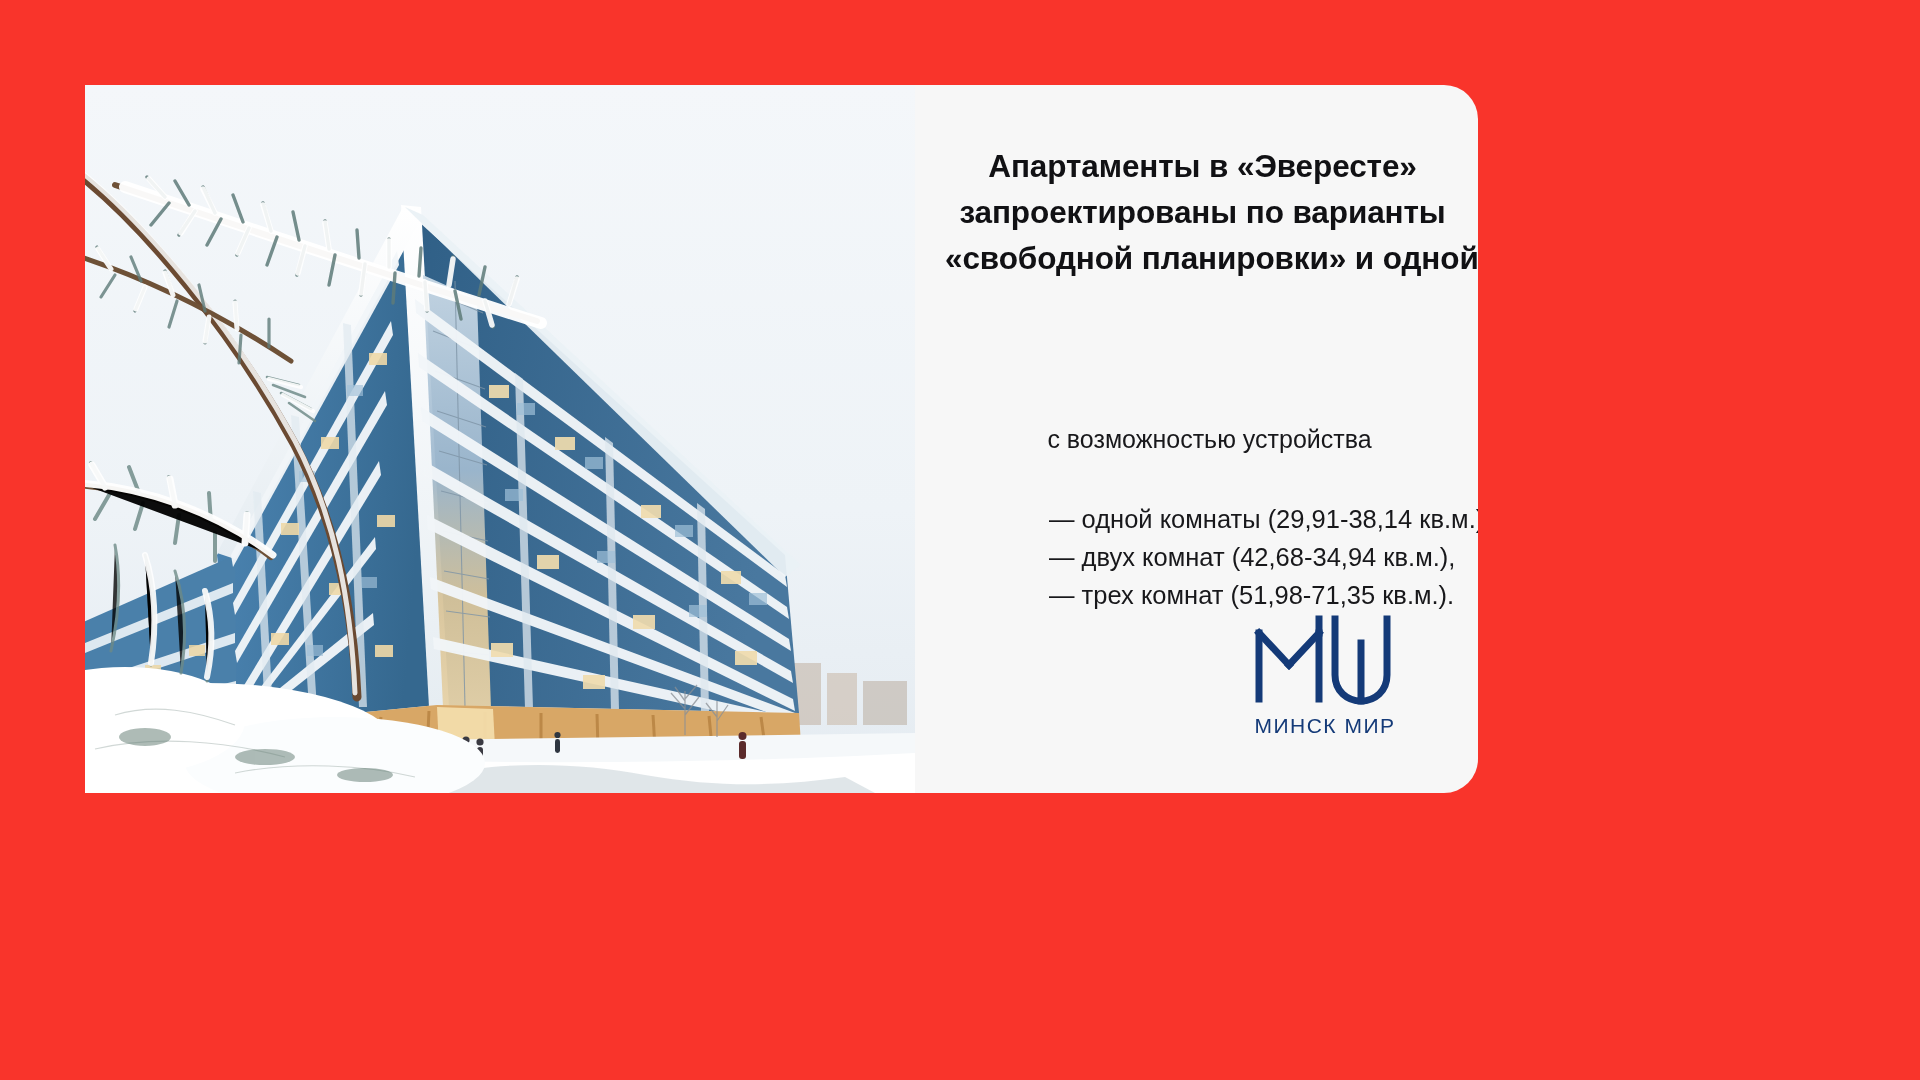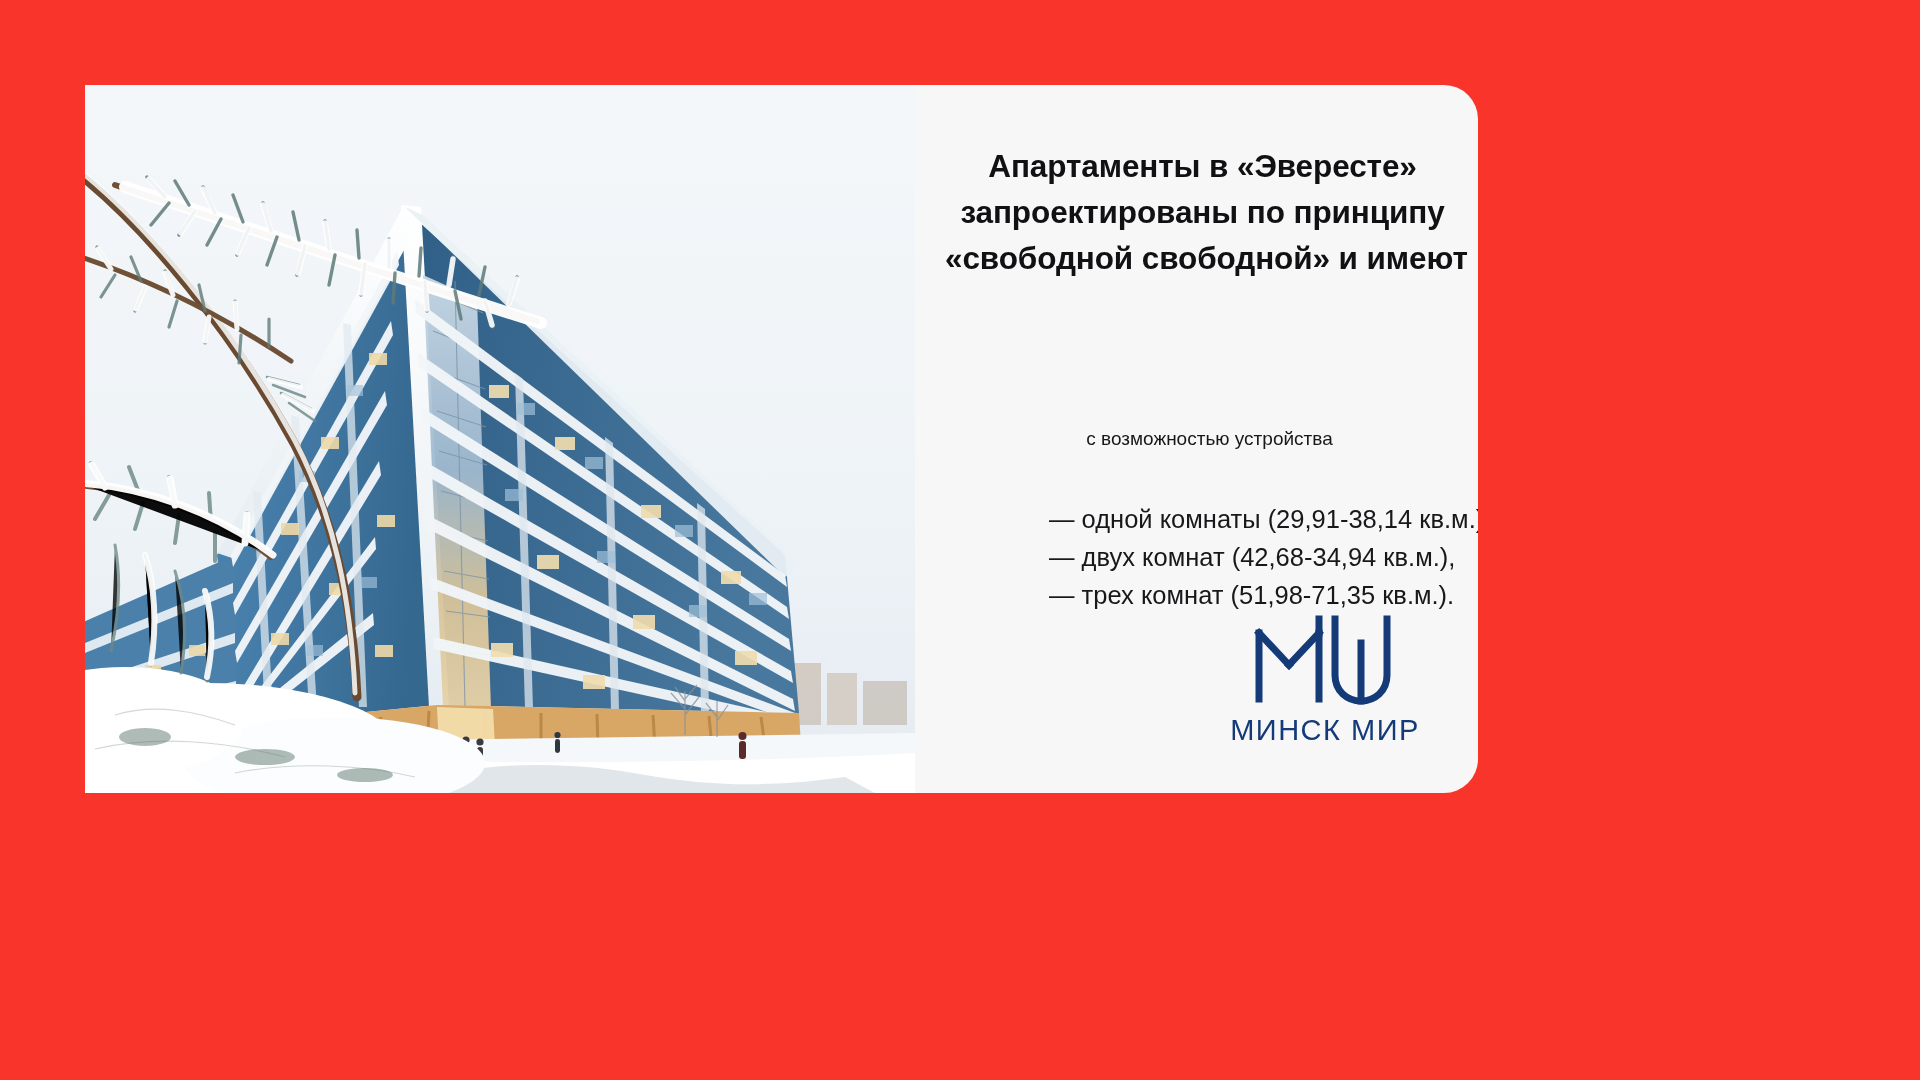--- a/index.html
+++ b/index.html
@@ -32,36 +32,36 @@
     text-align:center;
     font-weight:700;font-size:31.5px;line-height:46px;
     color:#111114;letter-spacing:-0.1px;
     padding-left:30px;
   }
   .headline .hl{display:block;white-space:nowrap;}
 
   .subline{
     position:absolute;left:0;right:8px;top:337px;
     text-align:center;
-    font-weight:400;font-size:19px;line-height:34px;color:#18181b;
+    font-weight:400;font-size:25px;line-height:34px;color:#18181b;
     padding-left:34px;
   }
 
   .bullets{
     position:absolute;left:0;right:0;top:415px;
     padding-left:134px;
     font-weight:400;font-size:25.5px;line-height:38px;color:#18181b;
   }
   .bullets .bl{display:block;white-space:nowrap;}
 
   
   .logo{position:absolute;left:290px;top:528px;width:240px;text-align:center;}
   .logo svg{display:block;margin:0 auto;}
   .logo .logotext{
-    margin-top:9px;font-size:29px;font-weight:400;letter-spacing:1.5px;
+    margin-top:9px;font-size:21px;font-weight:400;letter-spacing:1.5px;
     color:#143a78;font-family:"Liberation Sans","DejaVu Sans",sans-serif;
   }
 </style>
 </head>
 <body>
 
 <div id="stage">
 
   <div id="card">
 
@@ -345,22 +345,22 @@
             </g>
           </g>
         </g>
       </svg>
     </div>
 
     <div class="textcol">
 
       <div class="headline">
         <span class="hl">Апартаменты в «Эвересте»</span>
-        <span class="hl">запроектированы по принципу</span>
-        <span class="hl">«свободной свободной» и имеют</span>
+        <span class="hl">запроектированы по варианты</span>
+        <span class="hl">«свободной планировки» и одной</span>
       </div>
 
       <div class="subline">с возможностью устройства</div>
 
       <div class="bullets">
         <span class="bl">— одной комнаты (29,91-38,14 кв.м.),</span>
         <span class="bl">— двух комнат (42,68-34,94 кв.м.),</span>
         <span class="bl">— трех комнат (51,98-71,35 кв.м.).</span>
       </div>
 

